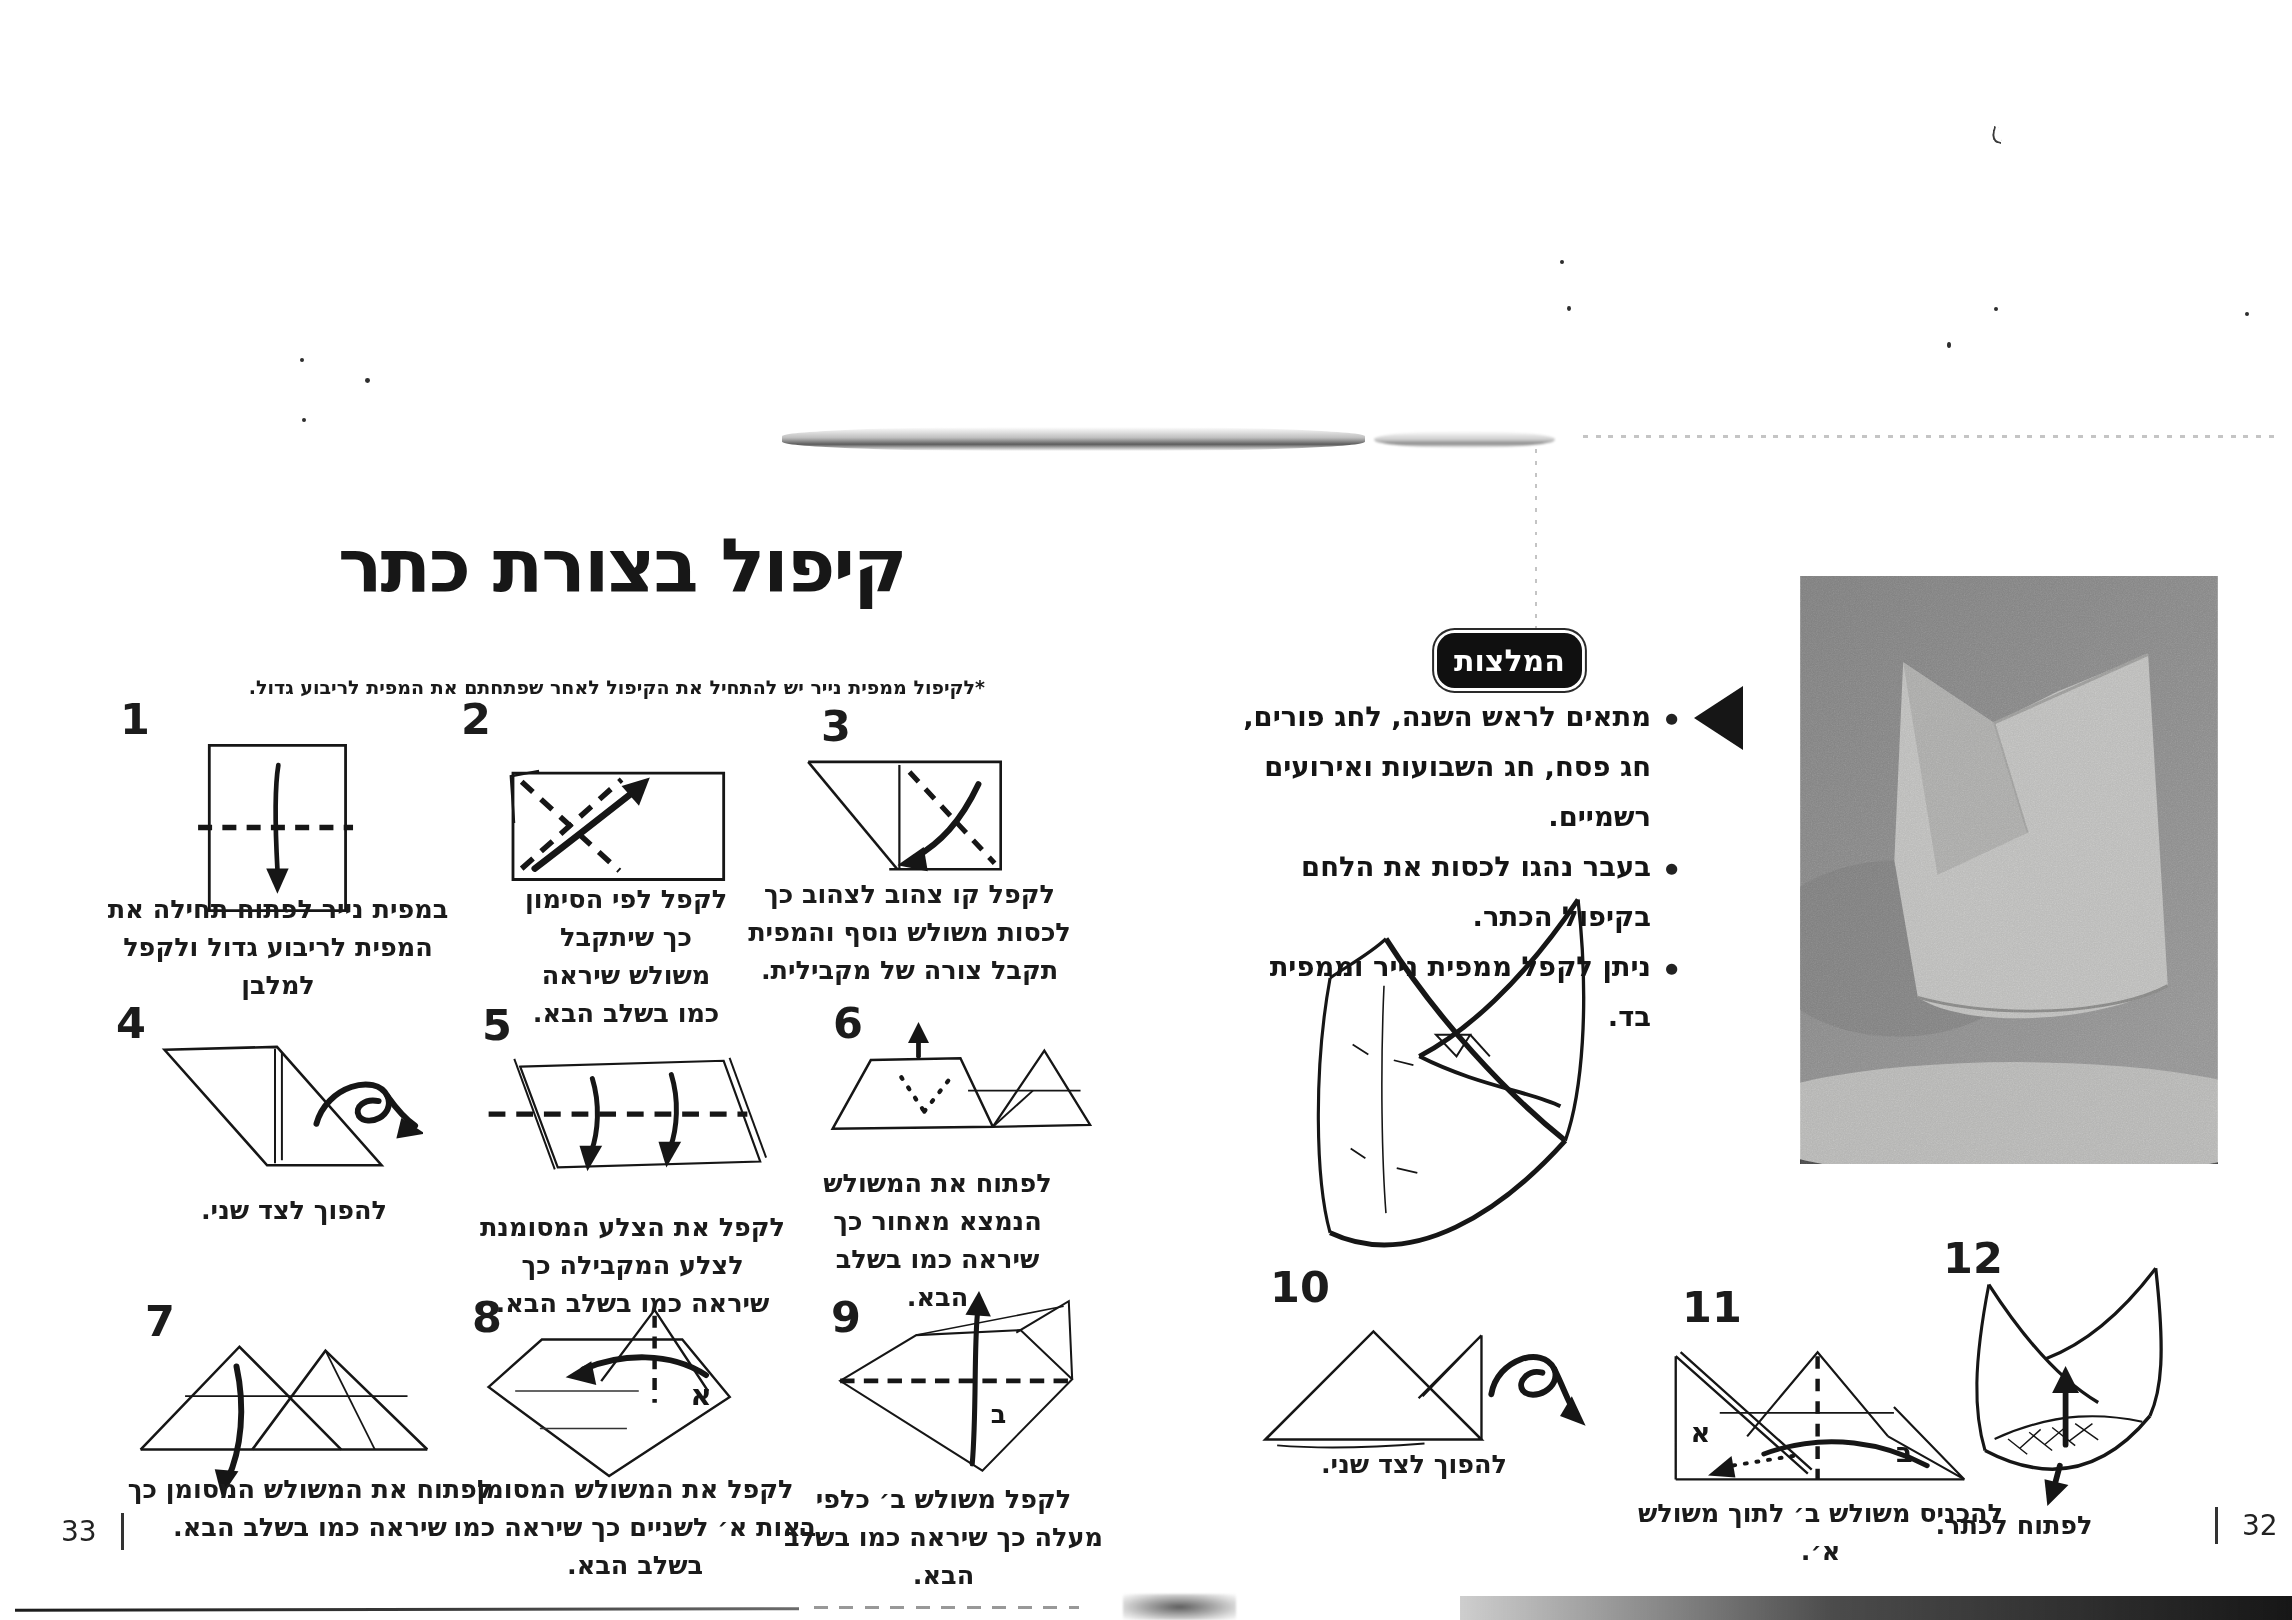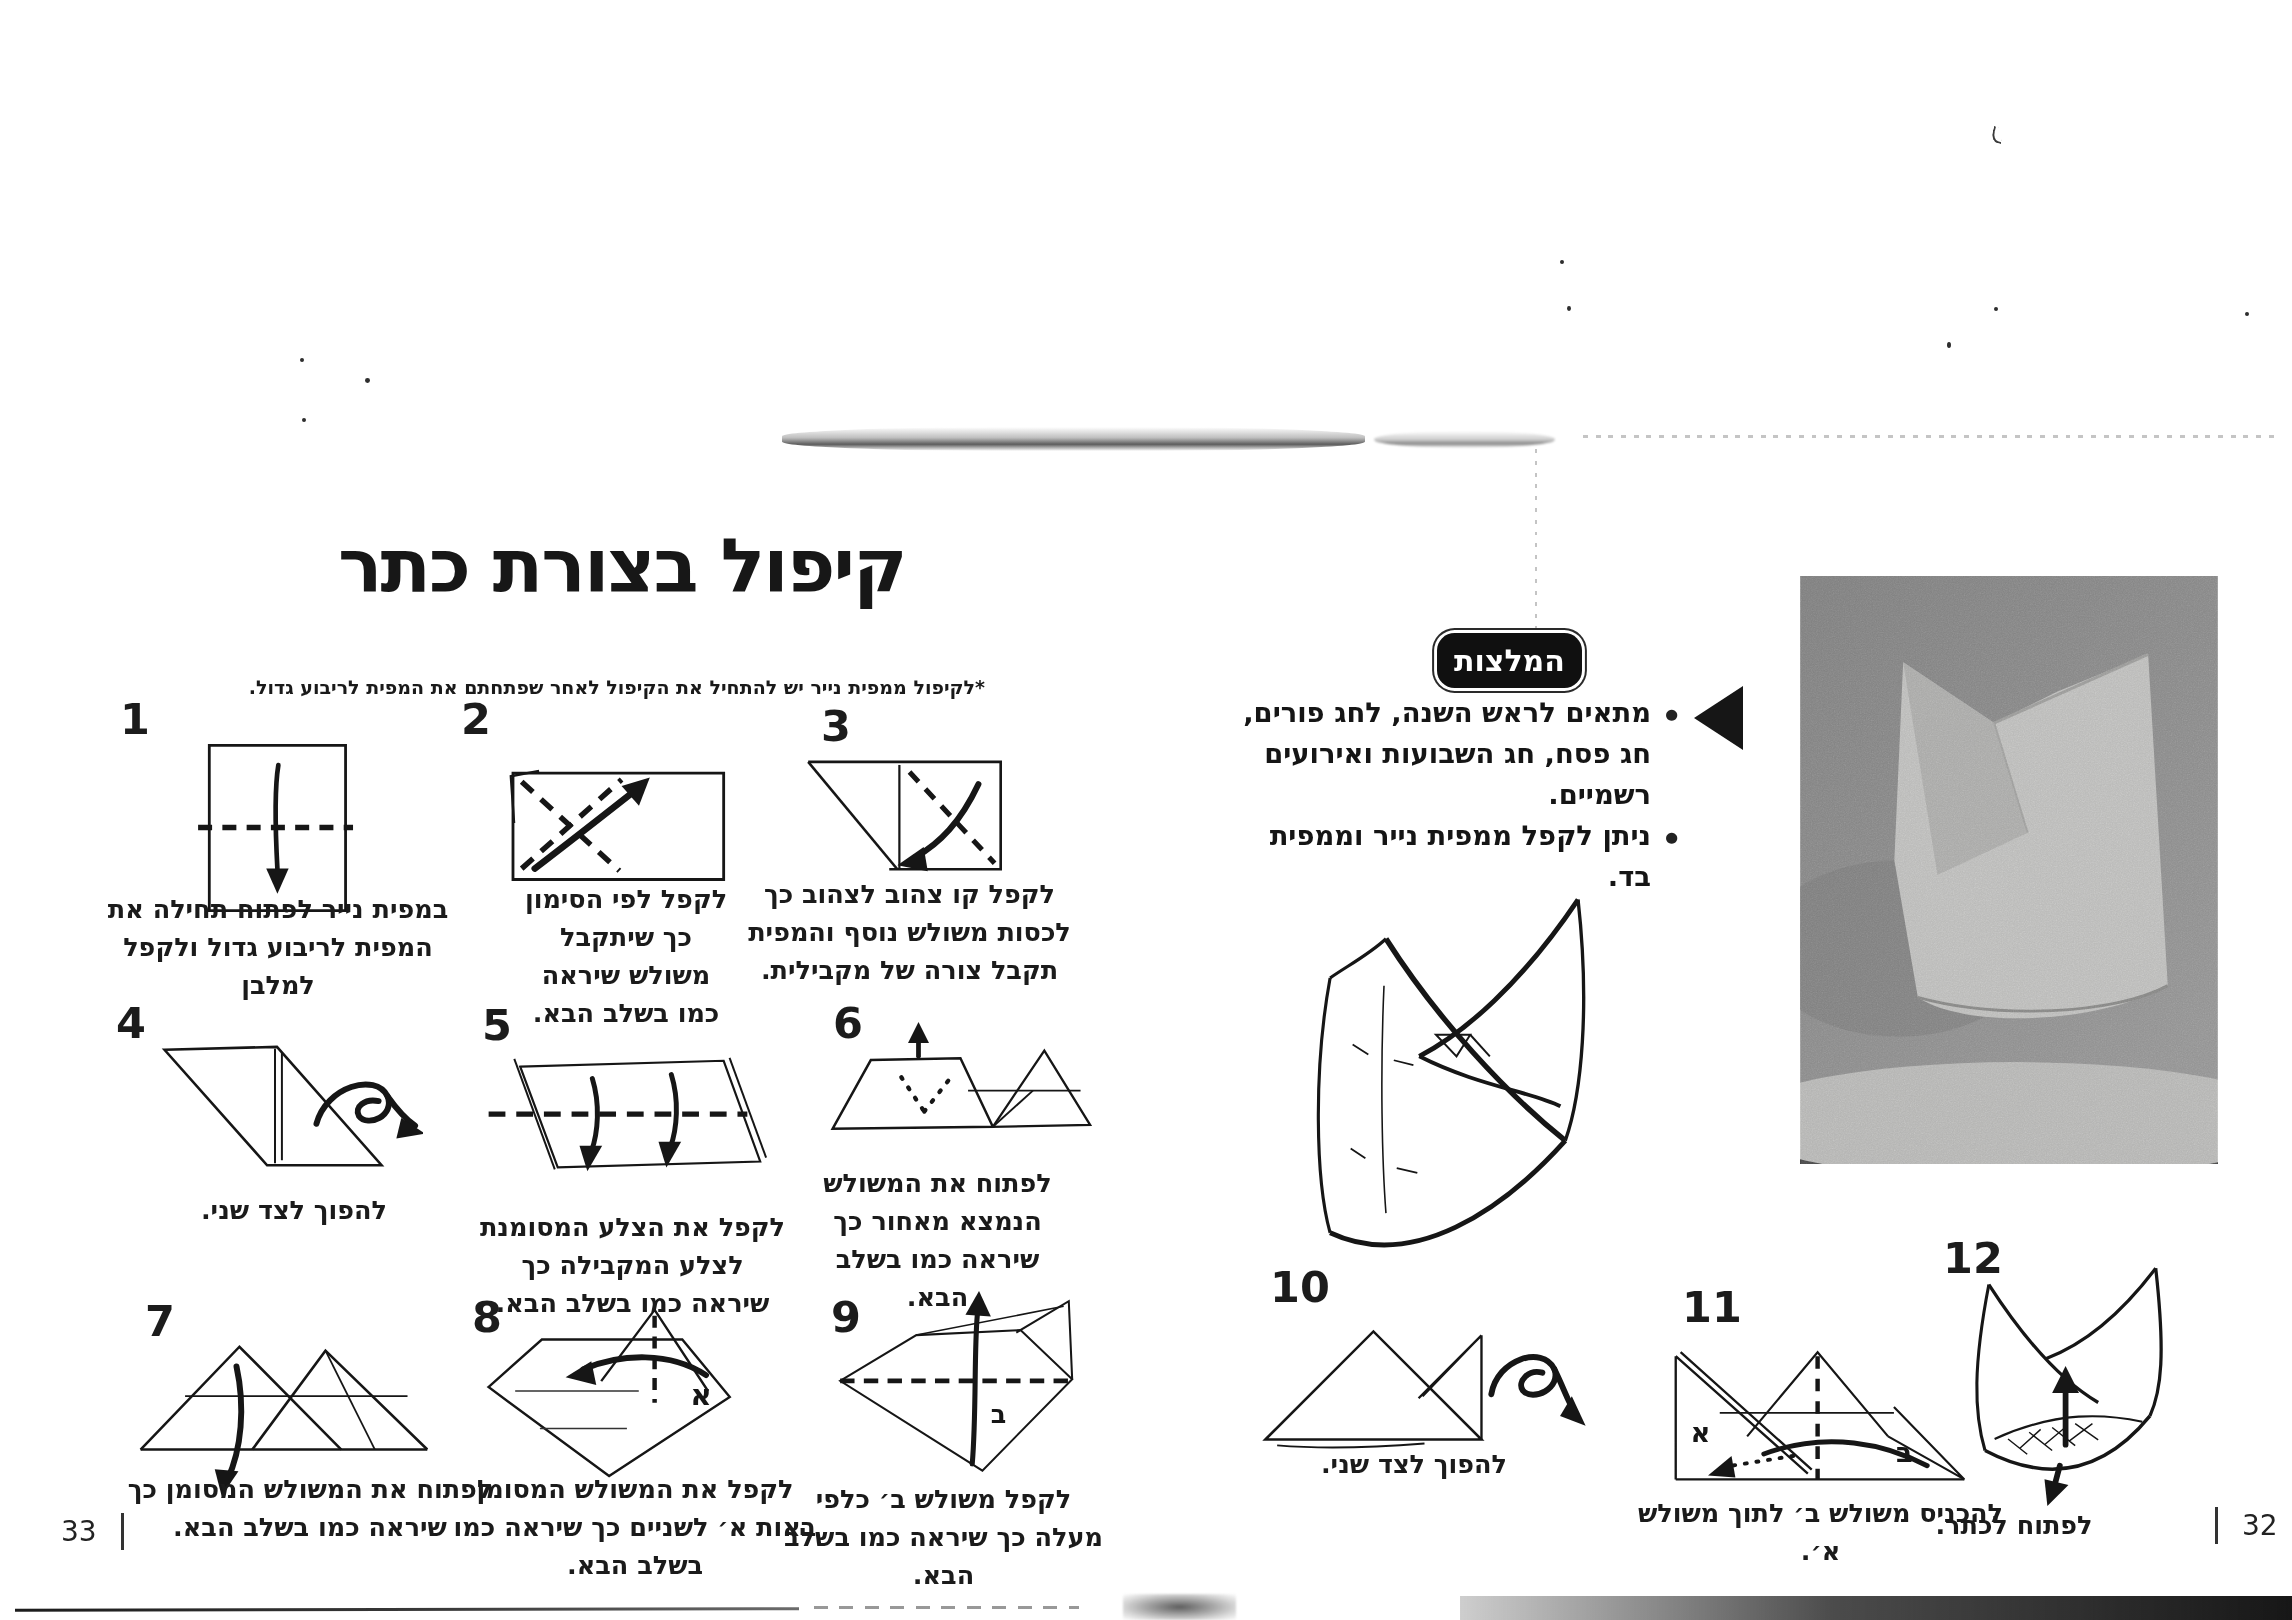--- a/index.html
+++ b/index.html
@@ -6,21 +6,21 @@
   body{width:2293px;height:1620px;position:relative;overflow:hidden;
        font-family:"DejaVu Sans","Liberation Sans",sans-serif;color:#111;}
   .abs{position:absolute;}
   .rtl{direction:rtl;unicode-bidi:embed;}
   .title{font-size:74px;font-weight:bold;letter-spacing:-2px;white-space:nowrap;color:#171717;}
   .subtitle{font-size:19px;font-weight:bold;text-align:right;color:#1a1a1a;}
   .stepnum{font-size:43px;font-weight:bold;color:#1c1c1c;}
   .cap{font-size:25.5px;font-weight:700;text-align:center;line-height:38px;color:#1b1b1b;}
   .badge{background:#101010;color:#fff;border-radius:17.6px;display:flex;align-items:center;justify-content:center;
          font-size:30px;font-weight:bold;box-shadow:0 0 0 2.9px #fff,0 0 0 4.9px #2a2a2a;}
-  .bullets{font-size:27.4px;font-weight:700;text-align:right;line-height:41px;color:#151515;}
+  .bullets{font-size:27.4px;font-weight:700;text-align:right;line-height:50px;color:#151515;}
   .bullets ul{margin:0;padding:0;list-style:none;}
   .bullets li{position:relative;padding-right:29px;}
   .bullets li::before{content:"●";position:absolute;right:2px;top:1px;font-size:14.7px;color:#222;}
   .tri-left{width:0;height:0;border-top:32px solid transparent;border-bottom:32px solid transparent;
             border-right:49px solid #161616;}
   .pagenum{font-size:28px;font-weight:normal;color:#222;display:flex;align-items:center;gap:24px;}
   .pbar{display:inline-block;width:2.9px;height:37px;background:#333;}
   svg{display:block;}
   .speck{position:absolute;background:#2e2e2e;border-radius:50%;}
   .smudge1{background:linear-gradient(180deg,rgba(0,0,0,0) 0%,rgba(70,70,70,.35) 45%,rgba(25,25,25,.7) 72%,rgba(0,0,0,0) 100%);
@@ -186,20 +186,21 @@
     <span class="pbar"></span>
 </div>
 
 <div class="abs badge" style="left:1437px;top:633px;width:145px;height:55px;">
   <span>המלצות</span>
 </div>
 <div class="abs tri-left" style="left:1694px;top:686px;"></div>
 <div class="abs bullets rtl" style="left:1227px;top:692px;width:453px;">
   <ul>
     <li>מתאים לראש השנה, לחג פורים, חג פסח, חג השבועות ואירועים רשמיים.</li>
+    <li>בעבר נהגו לכסות את הלחם בקיפול הכתר.</li>
     <li>ניתן לקפל ממפית נייר וממפית בד.</li>
   </ul>
 </div>
 
 <div class="abs" style="left:1237px;top:868px;">
   <svg width="392" height="410" viewBox="0 0 400 418">
     <path d="M95,112 C78,205 80,318 95,372" fill="none" stroke="#161616" stroke-width="3.2"></path>
     <path d="M152,72 C135,88 112,100 95,112" fill="none" stroke="#161616" stroke-width="3.2"></path>
     <path d="M152,72 C205,155 275,230 335,278" fill="none" stroke="#161616" stroke-width="5.5"></path>
     <path d="M348,32 C360,140 352,230 335,278" fill="none" stroke="#161616" stroke-width="3.4"></path>

